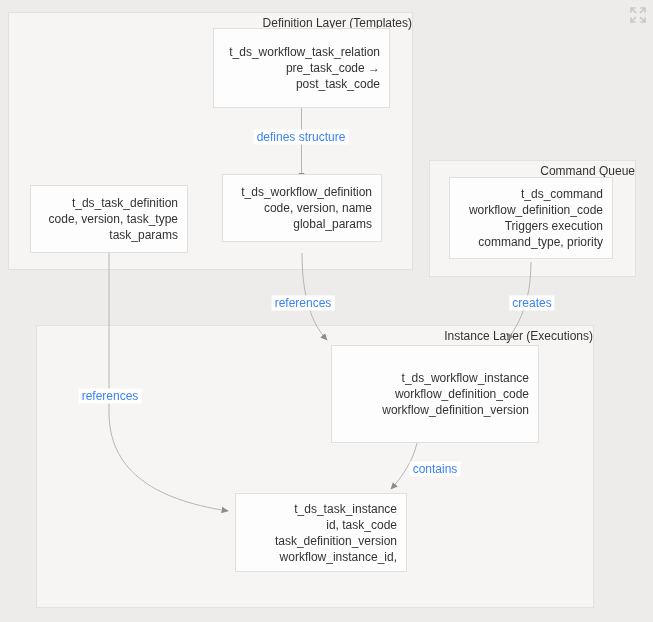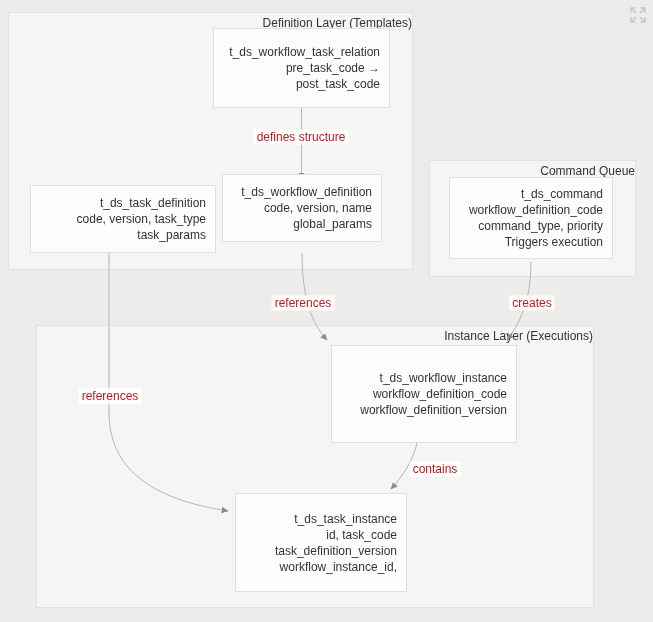--- a/index.html
+++ b/index.html
@@ -32,21 +32,21 @@
     pointer-events:none;
   }
   .edge-label{
     position:absolute;
     transform:translate(-50%,-50%);
     background:#ffffff;
     padding:1px 3px;
     font-size:12px;
     line-height:13px;
     white-space:nowrap;
-    color:#b91c1c;
+    color:#3b82f6;
     z-index:3;
   }
   .node{
     position:absolute;
     background:#fdfdfd;
     border:1px solid #e2e0de;
     box-sizing:border-box;
     display:flex;
     flex-direction:column;
     justify-content:center;
@@ -54,25 +54,25 @@
     text-align:right;
     font-size:12px;
     line-height:16px;
     padding:4px 9px;
     z-index:4;
     overflow-wrap:anywhere;
   }
   .node span{display:block;width:100%;}
   
   #n-relation     {left:213px; top:28px;  width:177px; height:80px;}
-  #n-taskdef      {left:30px;  top:185px; width:186px; height:68px;}
+  #n-taskdef      {left:30px;  top:185px; width:158px; height:68px;}
   #n-wfdef        {left:222px; top:174px; width:160px; height:68px;}
   #n-command      {left:449px; top:177px; width:164px; height:82px;}
-  #n-wfinst       {left:331px; top:345px; width:186px; height:98px;padding-left:19px;}
-  #n-taskinst     {left:235px; top:493px; width:172px; height:99px;}
+  #n-wfinst       {left:331px; top:345px; width:208px; height:98px;padding-left:19px;}
+  #n-taskinst     {left:235px; top:493px; width:172px; height:79px;}
   
   #c-definition   {left:8px;   top:12px;  width:405px; height:258px;}
   #c-command      {left:429px; top:160px; width:207px; height:117px;}
   #c-instance     {left:36px;  top:325px; width:558px; height:283px;}
   .expand-btn{
     position:absolute;
     left:628px;top:5px;
     width:20px;height:20px;
     z-index:5;
     cursor:pointer;
@@ -138,22 +138,22 @@
 
   <div class="node" id="n-wfdef">
     <span>t_ds_workflow_definition</span>
     <span>code, version, name</span>
     <span>global_params</span>
   </div>
 
   <div class="node" id="n-command">
     <span>t_ds_command</span>
     <span>workflow_definition_code</span>
+    <span>Triggers execution</span>
     <span>command_type, priority</span>
-    <span>Triggers execution</span>
   </div>
 
   <div class="node" id="n-wfinst">
     <span>t_ds_workflow_instance</span>
     <span>workflow_definition_code</span>
     <span>workflow_definition_version</span>
   </div>
 
   <div class="node" id="n-taskinst">
     <span>t_ds_task_instance</span>

